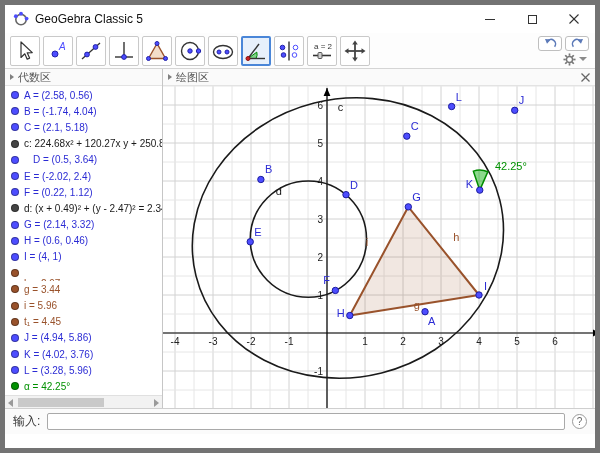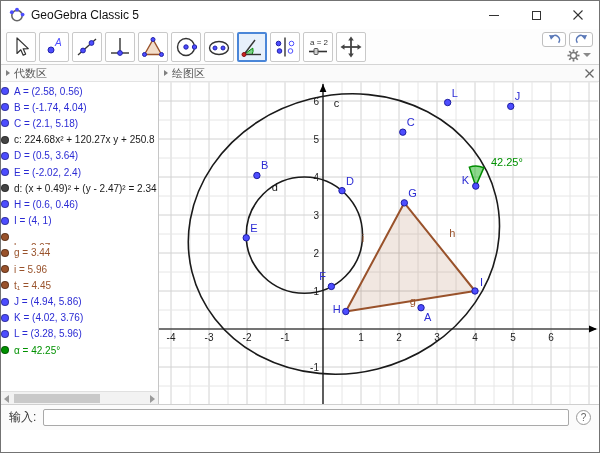--- a/index.html
+++ b/index.html
@@ -1,17 +1,17 @@
 <!DOCTYPE html>
 <html><head>
 <meta charset="utf-8">
 <style>
   * { box-sizing: border-box; margin: 0; padding: 0; }
   body { background:#fff; font-family:"Liberation Sans","DejaVu Sans",sans-serif; }
-  .window { position:relative; width:600px; height:453px; border:1px solid #737373;
+  .window { position:relative; width:600px; height:453px; border:5px solid #737373;
             background:#fff; overflow:hidden; display:flex; flex-direction:column; }
 
   
   .titlebar { height:28px; display:flex; align-items:center; background:#fff; flex:0 0 auto; }
   .titlebar .logo { margin-left:8px; display:flex; }
   .titlebar .title { margin-left:6px; font-size:12px; color:#111; }
   .caption { margin-left:auto; display:flex; height:100%; }
   .cap-btn { width:42px; height:100%; display:flex; align-items:center; justify-content:center; }
   .min-glyph { width:10px; height:1px; background:#333; display:block; }
   .max-glyph { width:9px; height:9px; border:1px solid #333; display:block; }
@@ -35,21 +35,21 @@
   .tri-down { width:0; height:0; border-left:4px solid transparent; border-right:4px solid transparent; border-top:4px solid #8a8a8a; }
 
   
   .main { flex:0 0 339px; display:flex; overflow:hidden; }
   .algebra { width:158px; flex:0 0 158px; border-right:1px solid #c6c6c6; display:flex; flex-direction:column; background:#fff;text-align:center; }
   .panel-header { height:17px; flex:0 0 17px; display:flex; align-items:center; padding:0 5px;
                   font-size:11px; color:#555; background:#fafafa; border-bottom:1px solid #e3e3e3; }
   .tri-right { width:0; height:0; border-left:4px solid #808080; border-top:3px solid transparent;
                border-bottom:3px solid transparent; margin-right:4px; }
   .alg-list { flex:1 1 auto; overflow:hidden; padding-top:1px; }
-  .alg-item { height:16.2px; display:flex; align-items:center; gap:5px; 
+  .alg-item { height:16.2px; display:flex; align-items:center; gap:5px; padding-left:6px;
               font-size:10px; white-space:nowrap; overflow:hidden; }
   .marble { width:8px; height:8px; border-radius:50%; border:1px solid rgba(0,0,0,0.35); flex:0 0 8px; }
   .hscroll { height:13px; flex:0 0 13px; background:#f2f2f2; border-top:1px solid #e0e0e0; position:relative; }
   .hs-thumb { position:absolute; left:13px; top:2px; width:86px; height:9px; background:#c9c9c9; }
   .hs-left, .hs-right { position:absolute; top:3px; width:0; height:0; }
   .hs-left  { left:3px;  border-top:4px solid transparent; border-bottom:4px solid transparent; border-right:5px solid #9a9a9a; }
   .hs-right { right:3px; border-top:4px solid transparent; border-bottom:4px solid transparent; border-left:5px solid #9a9a9a; }
 
   .graphics { flex:1 1 auto; display:flex; flex-direction:column; background:#fff; }
   .gfx-close { margin-left:auto; display:flex; }
@@ -233,29 +233,37 @@
           <div class="alg-item">
             <span class="marble" style="background: rgb(77, 77, 255);"></span>
             <span style="color: rgb(43, 43, 212);">C = (2.1, 5.18)</span>
           </div>
           <div class="alg-item">
             <span class="marble" style="background: rgb(68, 68, 68);"></span>
             <span style="color: rgb(26, 26, 26);">c: 224.68x² + 120.27x y + 250.8</span>
           </div>
           <div class="alg-item">
             <span class="marble" style="background: rgb(77, 77, 255);"></span>
-            <span style="color: rgb(43, 43, 212);">D = (0.5, 3.64)</span>
+            <span style="color: rgb(43, 43, 212); margin-left: 9px;">D = (0.5, 3.64)</span>
           </div>
           <div class="alg-item">
             <span class="marble" style="background: rgb(77, 77, 255);"></span>
             <span style="color: rgb(43, 43, 212);">E = (-2.02, 2.4)</span>
+          </div>
+          <div class="alg-item">
+            <span class="marble" style="background: rgb(77, 77, 255);"></span>
+            <span style="color: rgb(43, 43, 212);">F = (0.22, 1.12)</span>
           </div>
           <div class="alg-item">
             <span class="marble" style="background: rgb(68, 68, 68);"></span>
             <span style="color: rgb(26, 26, 26);">d: (x + 0.49)² + (y - 2.47)² = 2.34</span>
+          </div>
+          <div class="alg-item">
+            <span class="marble" style="background: rgb(77, 77, 255);"></span>
+            <span style="color: rgb(43, 43, 212);">G = (2.14, 3.32)</span>
           </div>
           <div class="alg-item">
             <span class="marble" style="background: rgb(77, 77, 255);"></span>
             <span style="color: rgb(43, 43, 212);">H = (0.6, 0.46)</span>
           </div>
           <div class="alg-item">
             <span class="marble" style="background: rgb(77, 77, 255);"></span>
             <span style="color: rgb(43, 43, 212);">I = (4, 1)</span>
           </div>
           <div class="alg-item">

